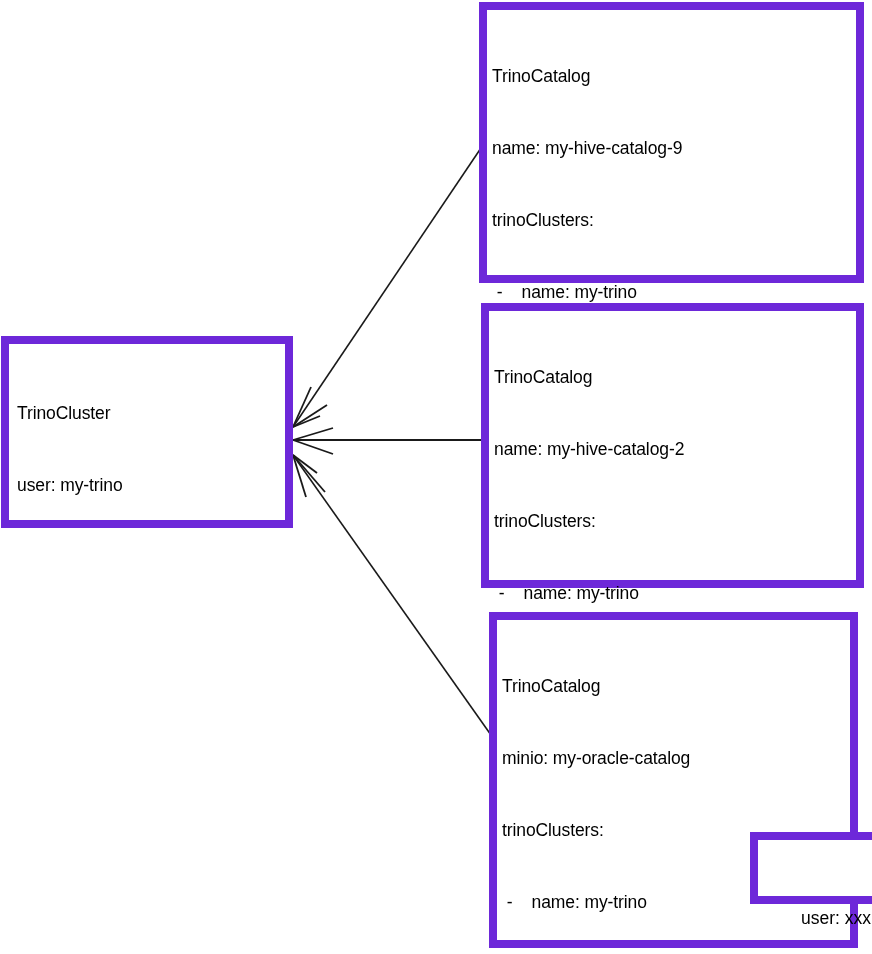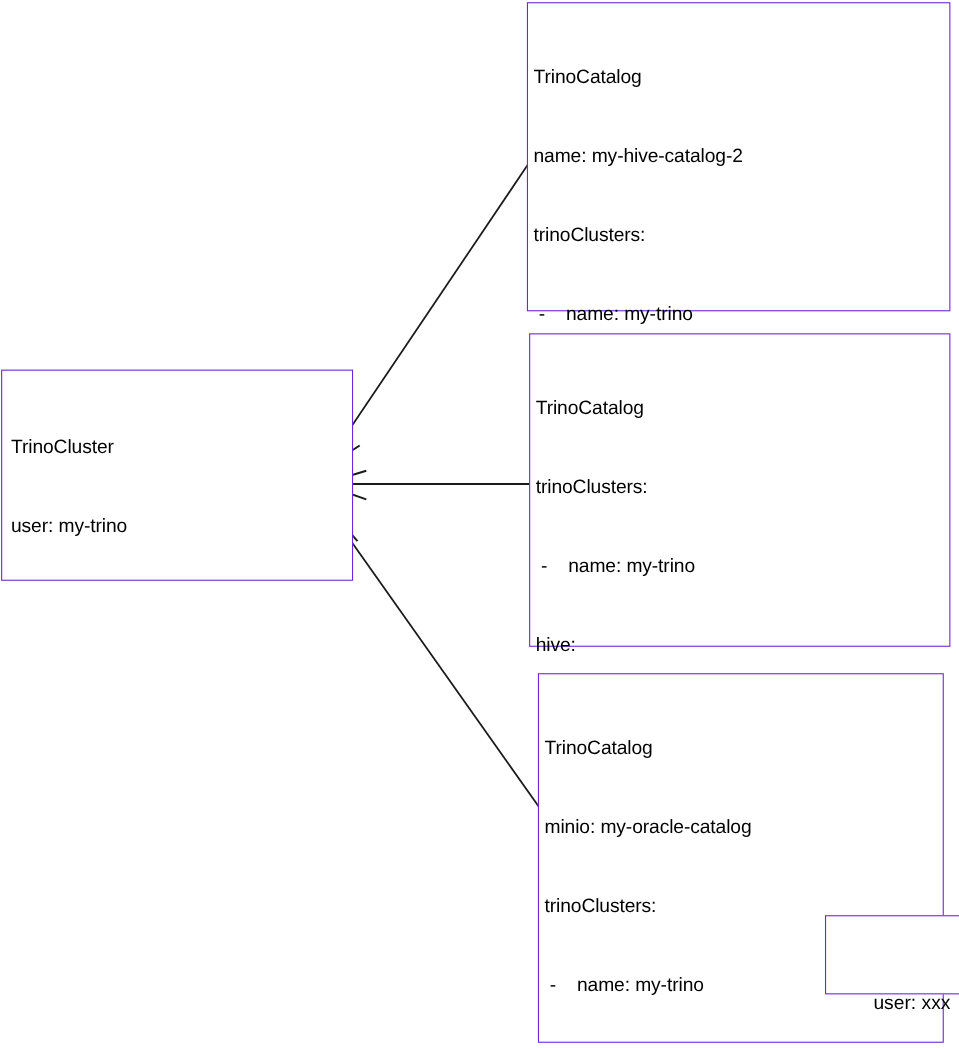--- a/index.html
+++ b/index.html
@@ -11,21 +11,21 @@
     position: relative;
     width: 872px;
     height: 954px;
     background: #ffffff;
     overflow: hidden;
     font-family: "Liberation Sans", sans-serif;
   }
   .box {
     position: absolute;
     box-sizing: border-box;
-    border: 1px solid #6d28d9;
+    border: 8px solid #6d28d9;
     background: #ffffff;
   }
   .yaml {
     position: absolute;
     font-family: "Liberation Sans", sans-serif;
     font-size: 17.5px;
     line-height: 24px;
     color: #000000;
     white-space: pre;
     letter-spacing: -0.1px;
@@ -85,44 +85,45 @@
       <line x1="293" y1="455" x2="306" y2="497" stroke-width="1.8"></line>
     </g>
 
     <g>
       <line x1="762" y1="818" x2="786" y2="853" stroke-width="1.6"></line>
       <line x1="786" y1="853" x2="762" y2="836" stroke-width="1.6"></line>
       <line x1="786" y1="853" x2="775" y2="825" stroke-width="1.6"></line>
     </g>
   </svg>
 
-  <div class="box" style="left:1px; top:336px; width:320px; height:192px;padding-left:31px;">
+  <div class="box" style="left:1px; top:336px; width:292px; height:192px;padding-left:31px;">
     <div class="yaml" style="left:8px; top:9px;">
       <span class="yaml-line">TrinoCluster</span>
       <span class="yaml-line">user: my-trino</span>
     </div>
   </div>
 
   <div class="box" style="left:479px; top:2px; width:385px; height:281px;">
     <div class="yaml" style="left:5px; top:6px;">
       <span class="yaml-line">TrinoCatalog</span>
-      <span class="yaml-line">name: my-hive-catalog-2</span>
+      <span class="yaml-line">name: my-hive-catalog-9</span>
       <span class="yaml-line">trinoClusters:</span>
       <span class="yaml-line"> -    name: my-trino</span>
       <span class="yaml-line">hive:</span>
       <span class="yaml-line">   s3: # S3ConnnectionSpec</span>
       <span class="yaml-line">      inline:</span>
       <span class="yaml-line">         host: minio</span>
       <span class="yaml-line">   metastore: # whatever</span>
     </div>
   </div>
 
   <div class="box" style="left:481px; top:303px; width:383px; height:285px;">
     <div class="yaml" style="left:5px; top:6px;">
       <span class="yaml-line">TrinoCatalog</span>
+      <span class="yaml-line">name: my-hive-catalog-2</span>
       <span class="yaml-line">trinoClusters:</span>
       <span class="yaml-line"> -    name: my-trino</span>
       <span class="yaml-line">hive:</span>
       <span class="yaml-line">   hdfs:</span>
       <span class="yaml-line">      # TBD</span>
       <span class="yaml-line">   metastore: # whatever</span>
     </div>
   </div>
 
   <div class="box" style="left:489px; top:612px; width:369px; height:336px;">

